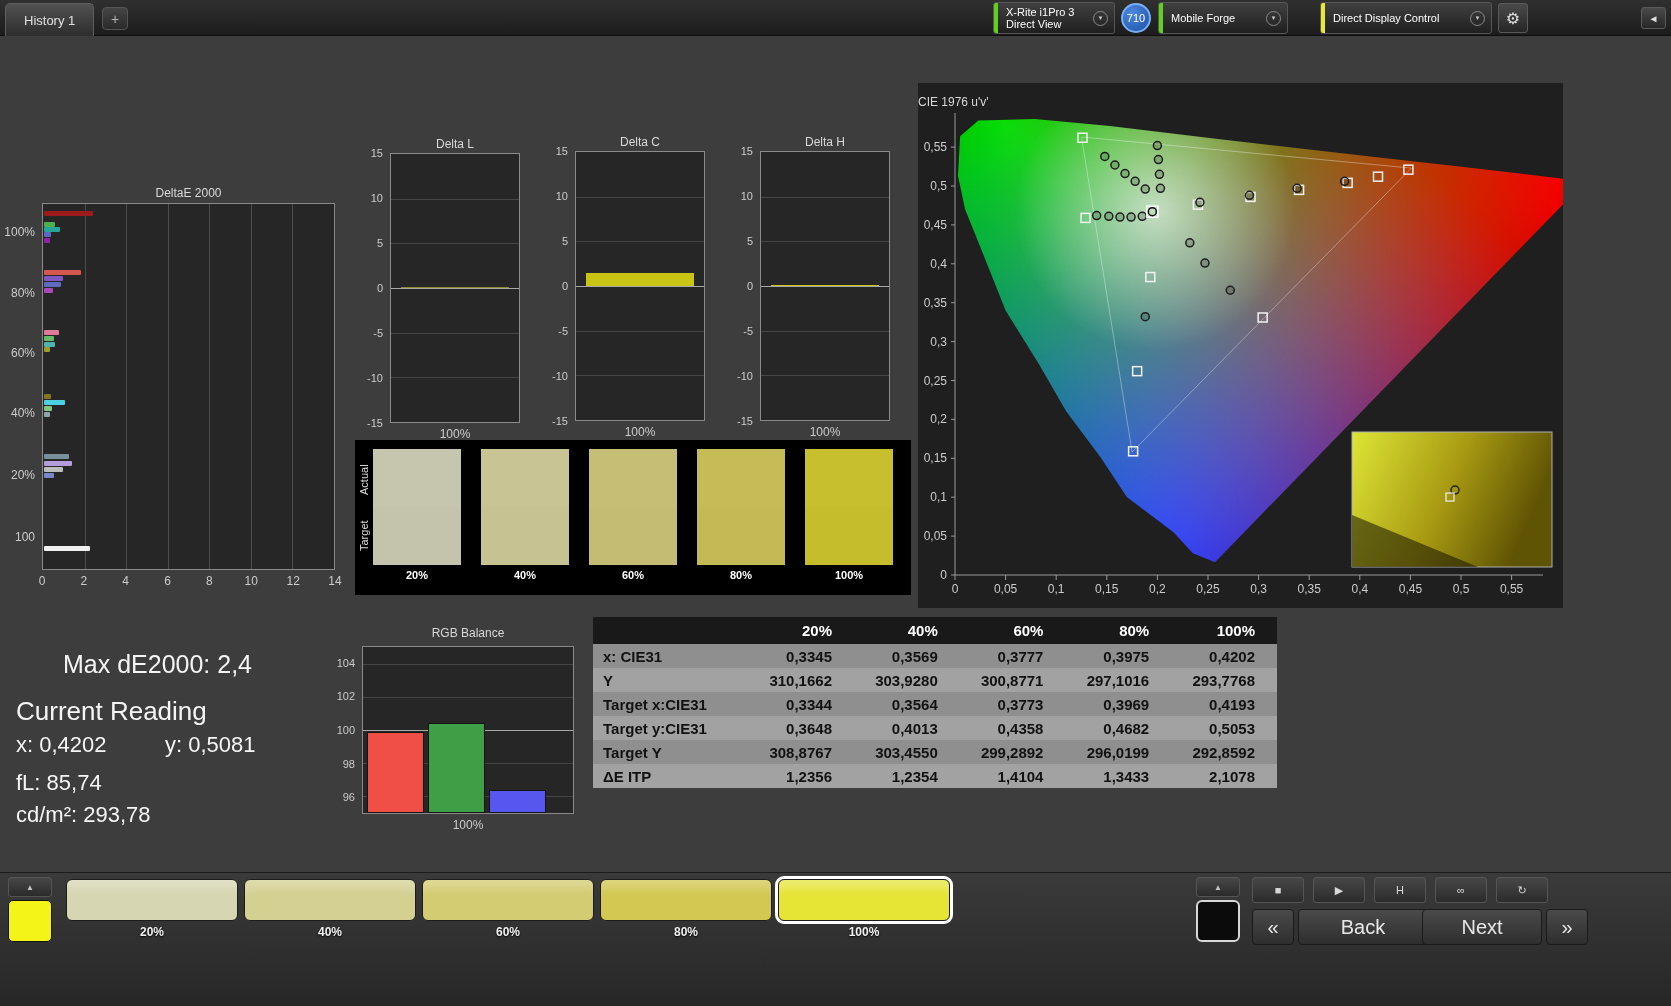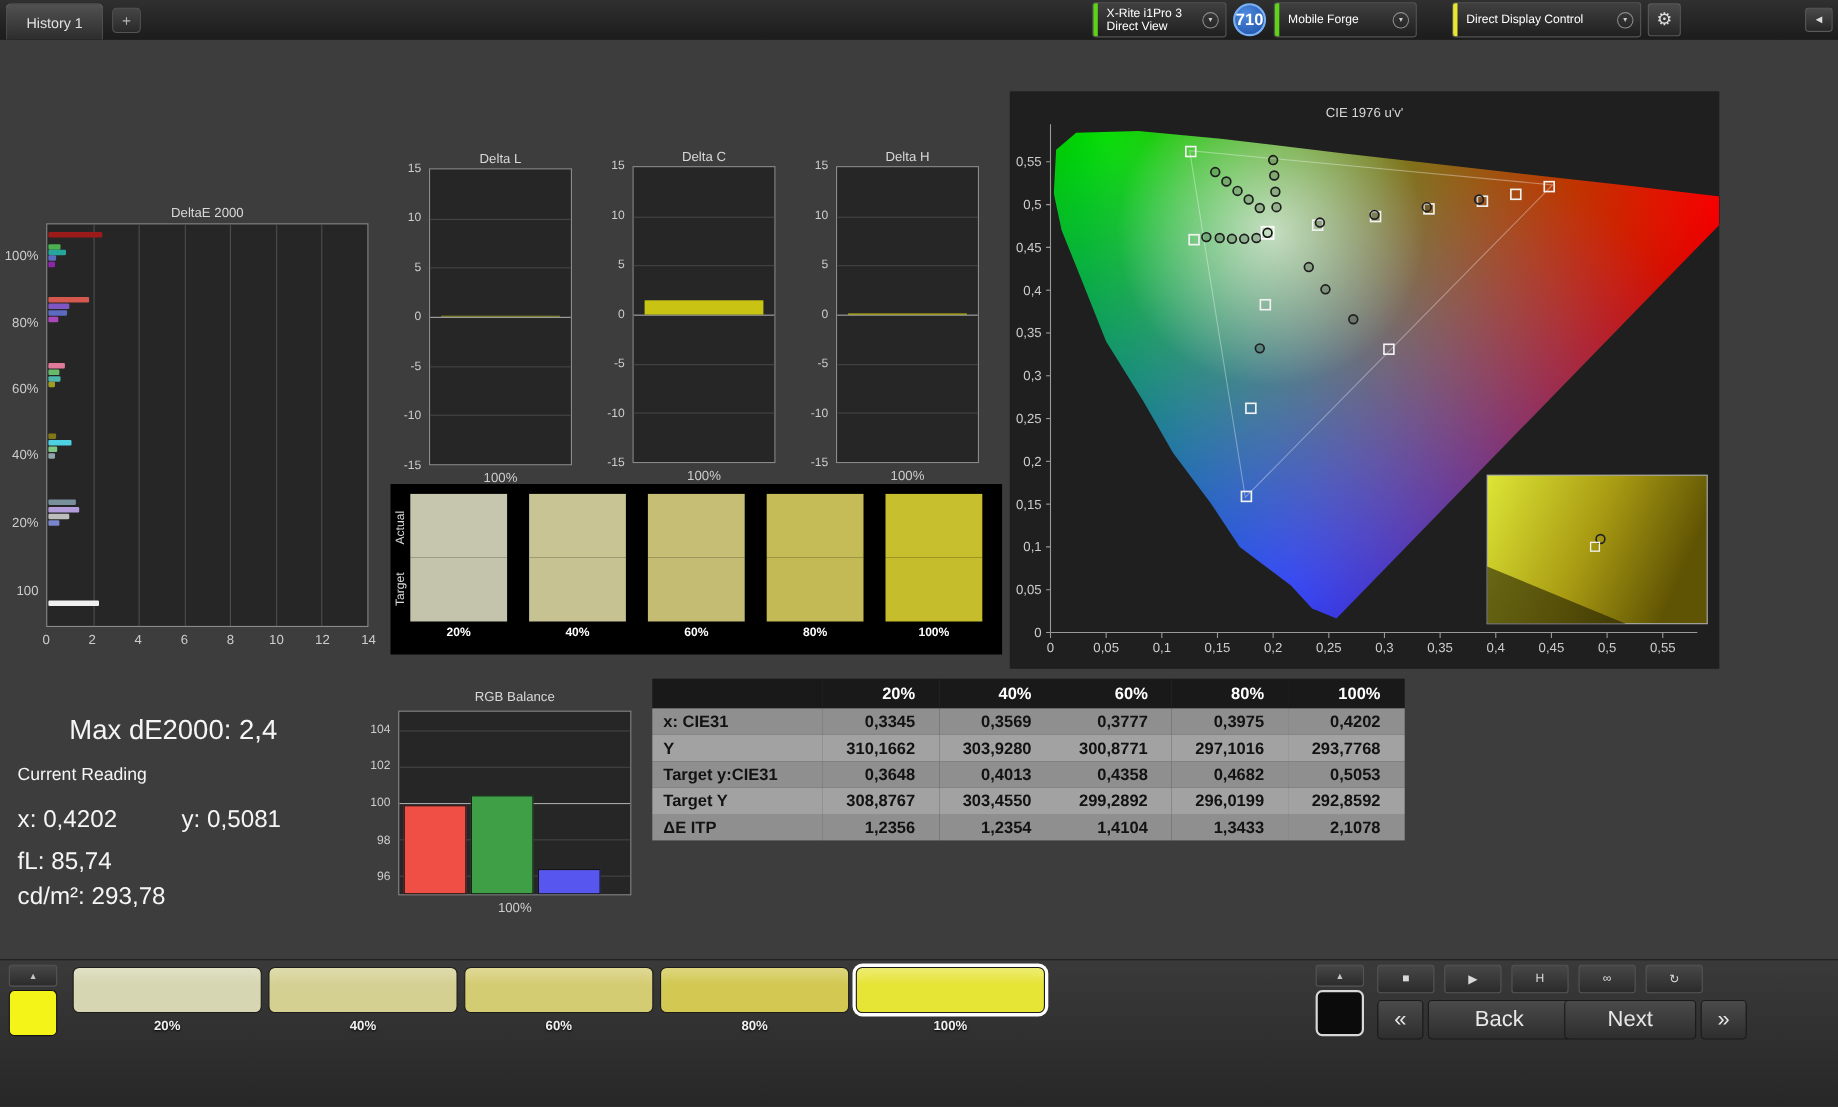--- a/index.html
+++ b/index.html
@@ -7,21 +7,21 @@
   #app{position:absolute;top:0;left:0;width:1671px;height:1006px}
 
   
   .topbar{position:absolute;top:0;left:0;width:100%;height:36px;background:linear-gradient(#303030,#1c1c1c);border-bottom:1px solid #0e0e0e}
   .tab{position:absolute;left:5px;top:3px;height:33px;padding:0 18px;display:flex;align-items:center;font-size:13px;color:#e0e0e0;background:linear-gradient(#515151,#2d2d2d);border:1px solid #5e5e5e;border-bottom:none;border-radius:5px 5px 0 0}
   .tab-add{position:absolute;left:102px;top:7px;width:26px;height:23px;display:flex;align-items:center;justify-content:center;color:#b5b5b5;background:linear-gradient(#454545,#2a2a2a);border:1px solid #555;border-radius:4px;font-size:14px}
   .dd{position:absolute;top:2px;height:32px;display:flex;align-items:center;background:linear-gradient(#404040,#1f1f1f);border:1px solid #565656;border-radius:3px;color:#fff;font-size:11px;padding-right:6px}
   .dd .accent{width:4px;align-self:stretch;border-radius:2px 0 0 2px;margin-right:8px}
   .dd .lines{display:flex;flex-direction:column;line-height:12px;flex:1;white-space:nowrap}
   .dd .chev{margin-left:9px;width:15px;height:15px;border:1px solid #8a8a8a;border-radius:50%;font-size:7px;display:flex;align-items:center;justify-content:center;color:#ccc;flex:0 0 auto}
-  .badge{position:absolute;top:3px;width:30px;height:30px;display:flex;align-items:center;justify-content:center;border-radius:50%;background:radial-gradient(circle at 35% 30%,#4d8ae0,#1c4fa4);border:2px solid #79b0f5;font-size:15px;font-weight:bold;color:#fff}
+  .badge{position:absolute;top:3px;width:30px;height:30px;display:flex;align-items:center;justify-content:center;border-radius:50%;background:radial-gradient(circle at 35% 30%,#4d8ae0,#1c4fa4);border:2px solid #79b0f5;font-size:11px;font-weight:normal;color:#fff}
   .sqbtn{position:absolute;display:flex;align-items:center;justify-content:center;background:linear-gradient(#4a4a4a,#262626);border:1px solid #5a5a5a;border-radius:3px;color:#ddd}
 
   
   #page-title{position:absolute;left:10px;top:72px;font-size:40px;font-weight:600;color:#fafafa;letter-spacing:0.5px}
   .bigtext{position:absolute;color:#f5f5f5}
 
   
   .ctitle{position:absolute;font-size:12px;color:#d8d8d8;text-align:center}
   .plot{position:absolute;background:#262626;border:1px solid #8a8a8a;overflow:hidden}
   .vgrid{position:absolute;top:0;bottom:0;width:1px;background:#4d4d4d}
@@ -37,21 +37,21 @@
 
   
   #swatchstrip{position:absolute;left:355px;top:440px;width:556px;height:155px;background:#000}
   .rotlabel{position:absolute;left:3px;width:12px;color:#ddd;font-size:11px;writing-mode:vertical-rl;transform:rotate(180deg);text-align:center}
   .swatch{position:absolute;top:9px;width:88px;height:116px}
   .swhalf{width:100%;height:50%}
   .swlabel{position:absolute;top:129px;width:88px;text-align:center;color:#fff;font-size:11px;font-weight:bold}
 
   
   #cie-panel{position:absolute;left:918px;top:83px;width:645px;height:525px;background:#1f1f1f}
-  #cie-title{position:absolute;top:12px;left:0;width:100%;text-align:center;font-size:12px;color:#d8d8d8}
+  #cie-title{position:absolute;top:12px;left:0;width:100%;font-size:12px;color:#d8d8d8}
   #cie-svg{position:absolute;top:0;left:0}
 
   
   #mtable{position:absolute;left:593px;top:617px;width:684px;border-collapse:collapse;font-size:15px}
   #mtable th{background:#191919;color:#fff;font-weight:bold;text-align:right;padding:4px 22px 4px 8px;height:27px;font-size:15px}
   #mtable th.lbl{text-align:left;padding-left:10px}
   #mtable td{color:#121212;font-weight:bold;text-align:right;padding:2px 22px 2px 8px;height:24px}
   #mtable td.lbl{text-align:left;padding-left:10px}
   #mtable tbody tr:nth-child(odd) td{background:#8f8f8f}
   #mtable tbody tr:nth-child(even) td{background:#a2a2a2}
@@ -382,21 +382,21 @@
         <circle cx="234.34" cy="128.67399999999998" r="4" fill="none" stroke="#111111" stroke-width="1.5"></circle>
         <rect x="434" y="349" width="200" height="135" fill="url(#insetG)" stroke="#b0b0b0" stroke-width="1"></rect>
         <polygon points="434,484 434,432 560,484" fill="rgba(20,18,2,0.55)"></polygon>
         <circle cx="537" cy="407.05" r="4" fill="none" stroke="#222222" stroke-width="1.5"></circle>
         <rect x="528" y="410.05" width="8" height="8" fill="none" stroke="#f2f2f2" stroke-width="1.2"></rect>
       </svg>
     <div id="cie-title">CIE 1976 u'v'</div>
   </div>
 
   <div class="bigtext" style="left:30px;top:650px;width:255px;text-align:center;font-size:25px">Max dE2000: 2,4</div>
-  <div class="bigtext" style="left:16px;top:696px;font-size:16px">Current Reading</div>
+  <div class="bigtext" style="left:16px;top:696px;font-size:26px">Current Reading</div>
   <div class="bigtext" style="left:16px;top:732px;font-size:22px">x: 0,4202</div>
   <div class="bigtext" style="left:165px;top:732px;font-size:22px">y: 0,5081</div>
   <div class="bigtext" style="left:16px;top:770px;font-size:22px">fL: 85,74</div>
   <div class="bigtext" style="left:16px;top:802px;font-size:22px">cd/m²: 293,78</div>
 
   <div style="position:absolute;left:330px;top:622px;width:252px;height:215px">
     <div class="ctitle" style="left:32px;width:212px;top:4px">RGB Balance</div>
     <div class="plot" id="rgb-plot" style="left:32px;top:24px;width:212px;height:168px">
         <div class="hgrid" style="top: 10%;"></div>
         <div class="hgrid" style="top: 30%;"></div>
@@ -439,20 +439,28 @@
         </tr>
         <tr>
           <td class="lbl">Y</td>
           <td>310,1662</td>
           <td>303,9280</td>
           <td>300,8771</td>
           <td>297,1016</td>
           <td>293,7768</td>
         </tr>
         <tr>
+          <td class="lbl">Target x:CIE31</td>
+          <td>0,3344</td>
+          <td>0,3564</td>
+          <td>0,3773</td>
+          <td>0,3969</td>
+          <td>0,4193</td>
+        </tr>
+        <tr>
           <td class="lbl">Target y:CIE31</td>
           <td>0,3648</td>
           <td>0,4013</td>
           <td>0,4358</td>
           <td>0,4682</td>
           <td>0,5053</td>
         </tr>
         <tr>
           <td class="lbl">Target Y</td>
           <td>308,8767</td>

